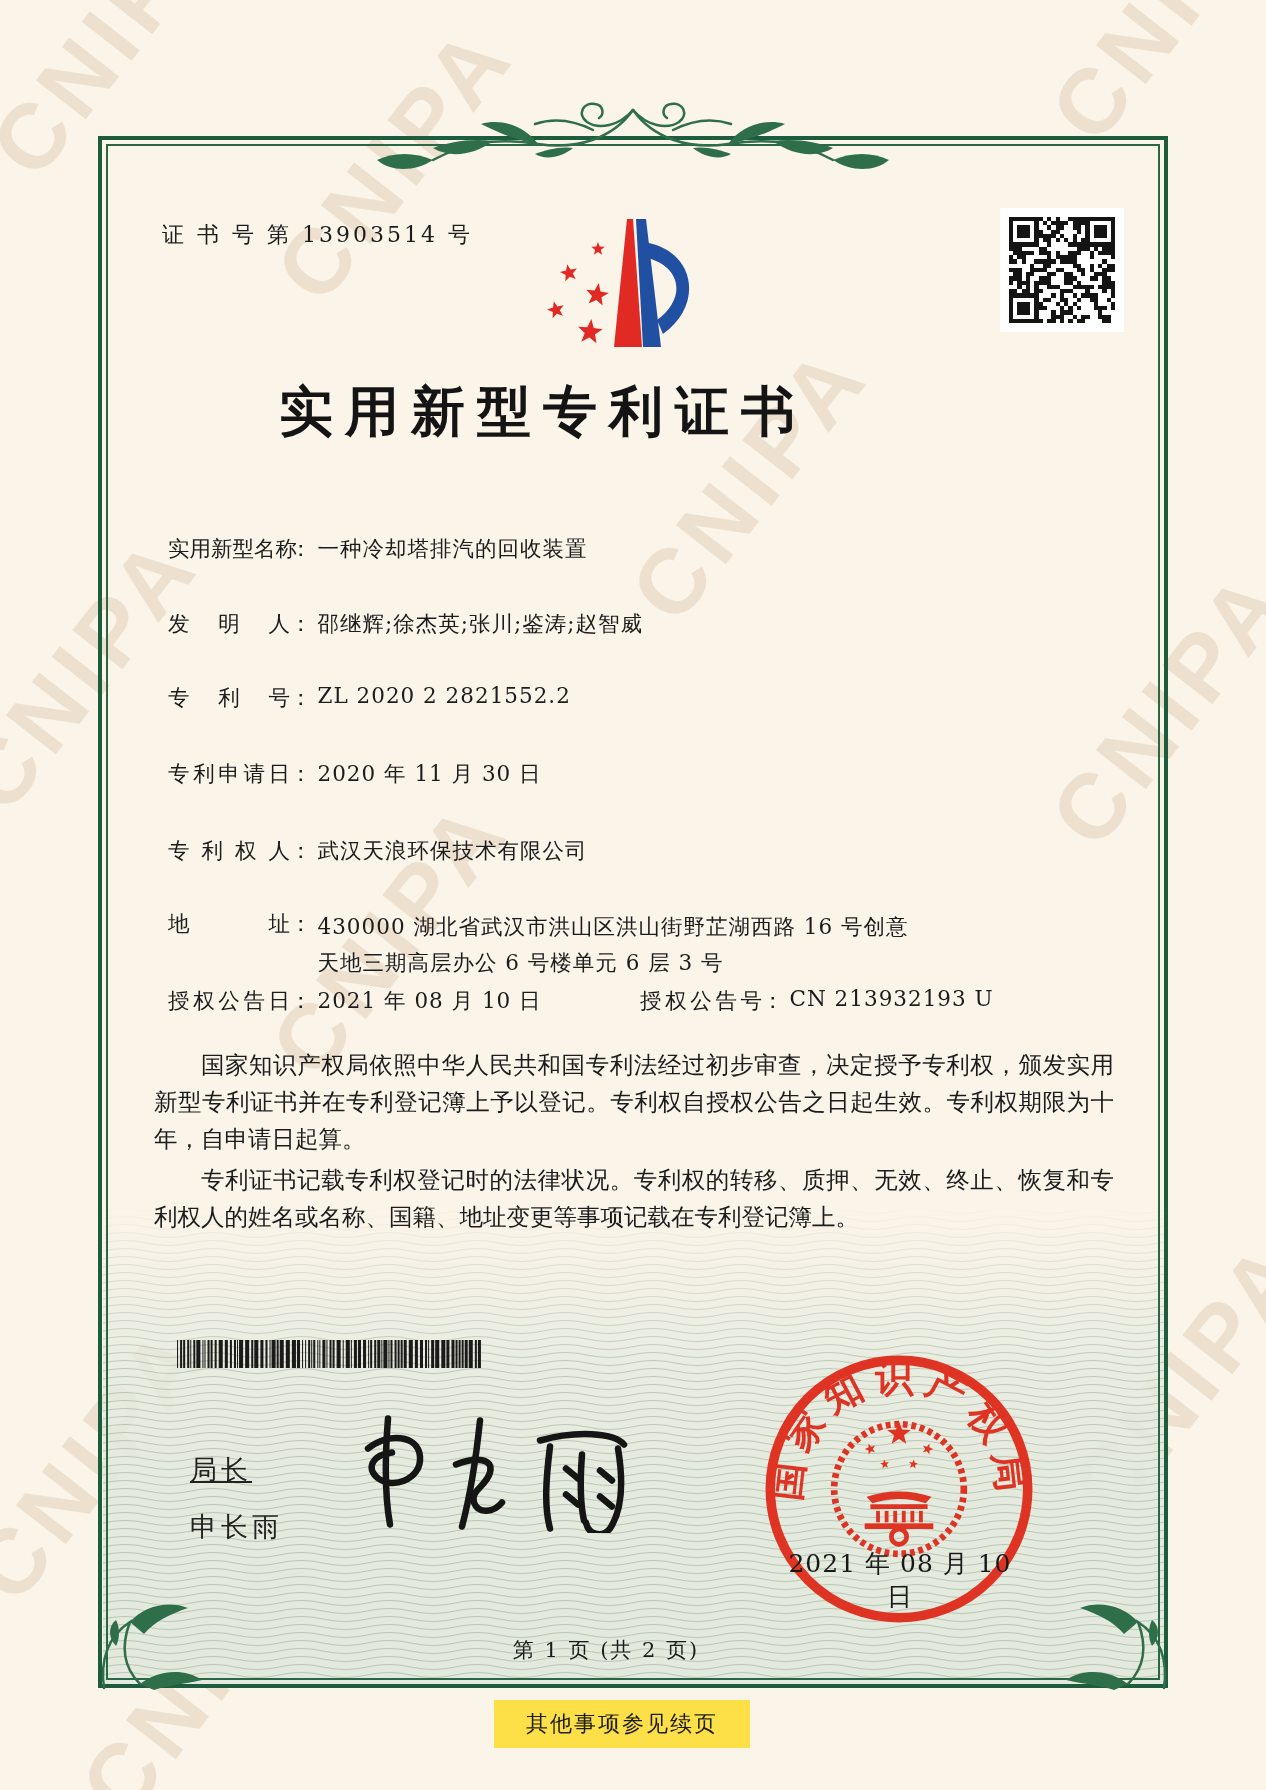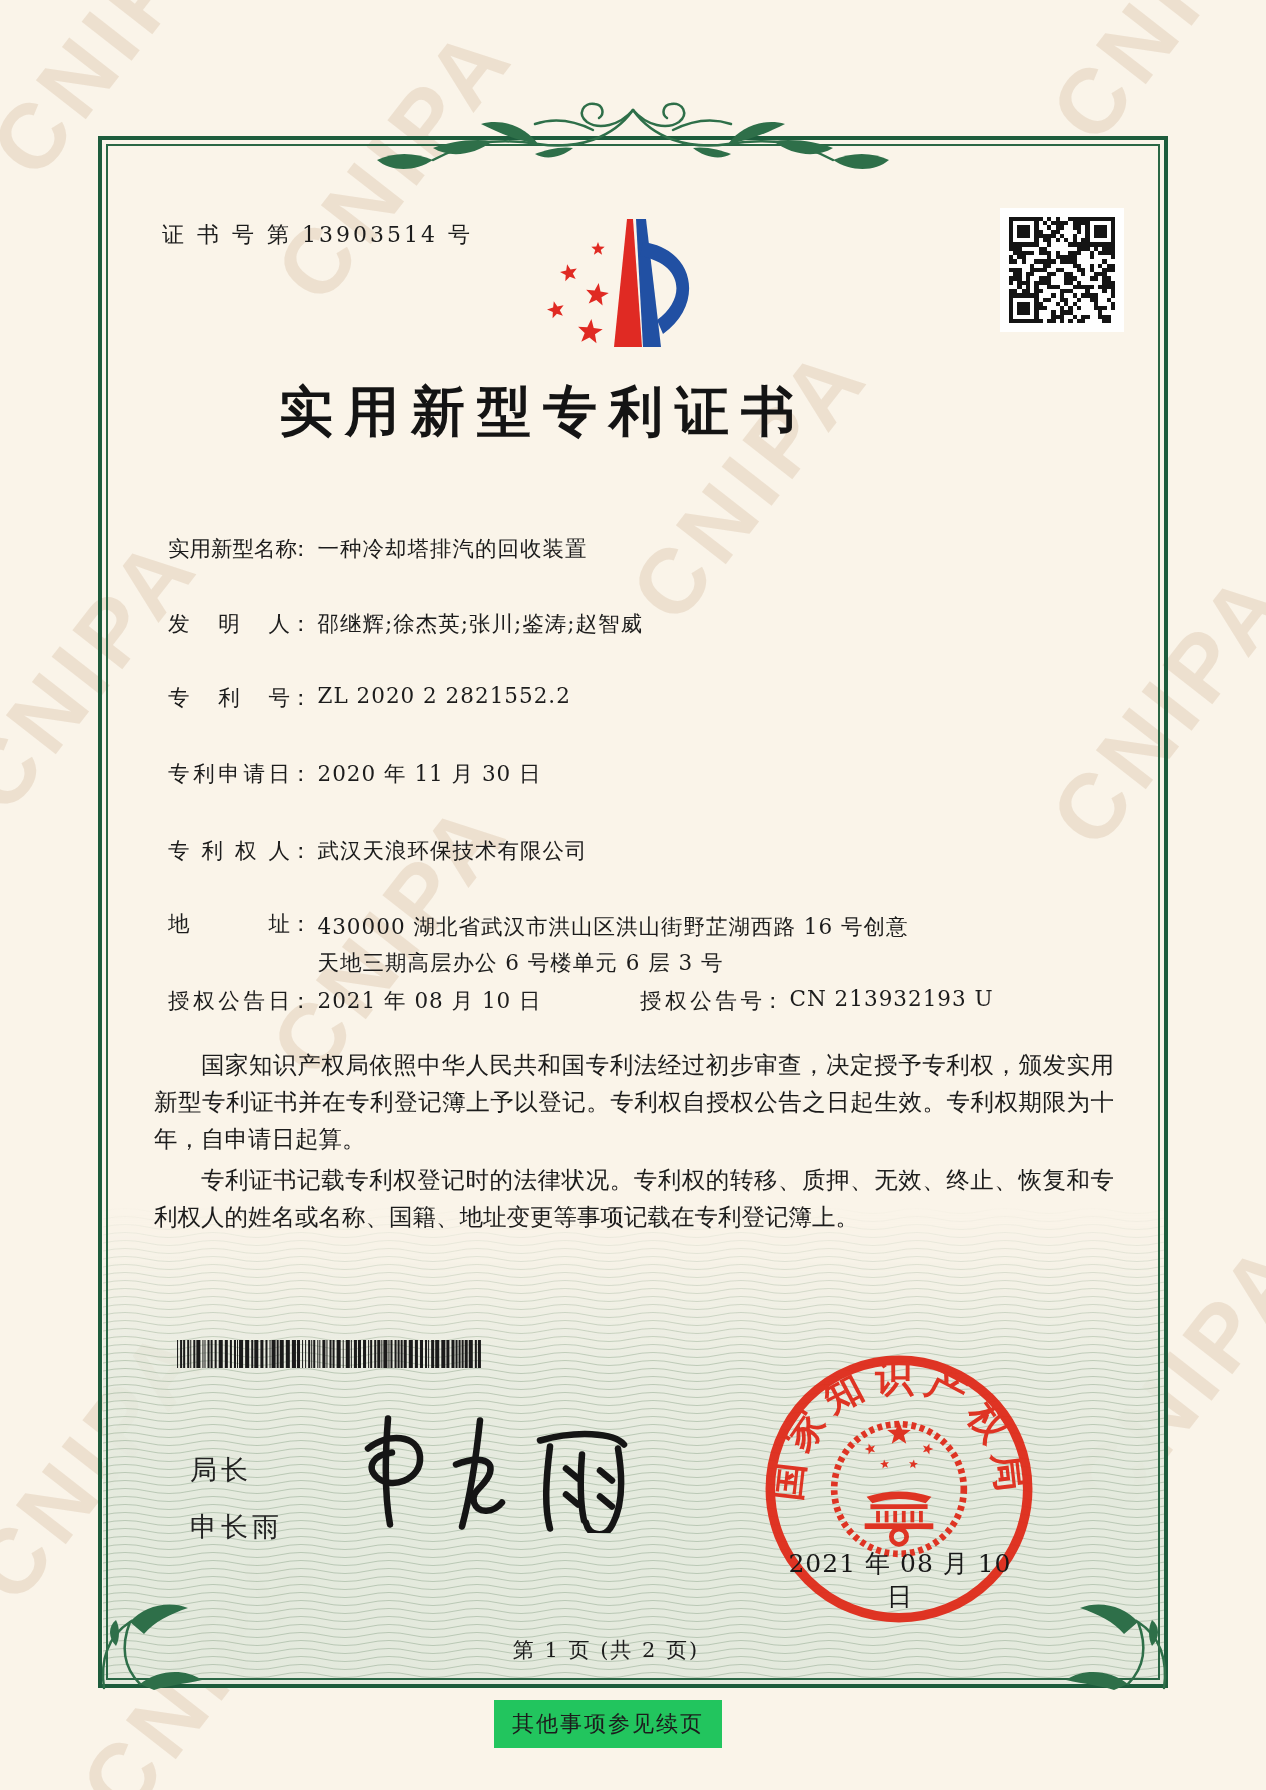--- a/index.html
+++ b/index.html
@@ -35,30 +35,30 @@
   .fvalue{display:inline-block;vertical-align:top;letter-spacing:1px;}
   .addr-val{white-space:normal;width:830px;line-height:36px;letter-spacing:1px;}
   .grant-pair2{position:absolute;left:472px;top:0;white-space:nowrap;}
   
   .body{position:absolute;left:150px;top:1043px;width:968px;font-size:23.5px;line-height:37px;
       text-align:justify;z-index:5;}
   .body p{margin:4px;text-indent:2em;}
   
   .barcode{position:absolute;left:175px;top:1340px;width:310px;height:28px;z-index:5;}
   .sig-title{position:absolute;left:190px;top:1452px;font-family:"Liberation Sans","DejaVu Sans",sans-serif;
-      font-size:27px;letter-spacing:4px;color:#222;z-index:5;}
+      font-size:27px;letter-spacing:4px;color:#222;z-index:5;text-decoration:underline;}
   .sig-name{position:absolute;left:190px;top:1509px;font-family:Liberation Sans, sans-serif;
       font-size:27px;letter-spacing:4px;color:#222;z-index:5;}
   .signature{position:absolute;left:352px;top:1405px;width:300px;height:128px;z-index:5;}
   .seal{position:absolute;left:756px;top:1346px;width:286px;height:286px;z-index:6;opacity:.95;}
   .seal-date{position:absolute;left:772px;top:1547px;width:256px;text-align:center;font-size:25px;
       letter-spacing:1px;color:#181818;z-index:7;}
   .page-info{position:absolute;left:0;top:1636px;width:1212px;text-align:center;font-size:21px;
       letter-spacing:2px;z-index:5;}
-  .continuation{position:absolute;left:494px;top:1700px;background:#22c55e;padding:9px 18px;
+  .continuation{position:absolute;left:494px;top:1700px;background:#fde047;padding:9px 32px;
       font-size:22px;letter-spacing:2px;z-index:5;}
 </style>
 </head>
 <body>
 
 <div class="page">
 
   <div id="wm-layer">
       <div class="wm" style="left: -50px; top: -15px; transform: rotate(-52deg);">CNIPA</div>
       <div class="wm" style="left: 235px; top: 110px; transform: rotate(-52deg);">CNIPA</div>

